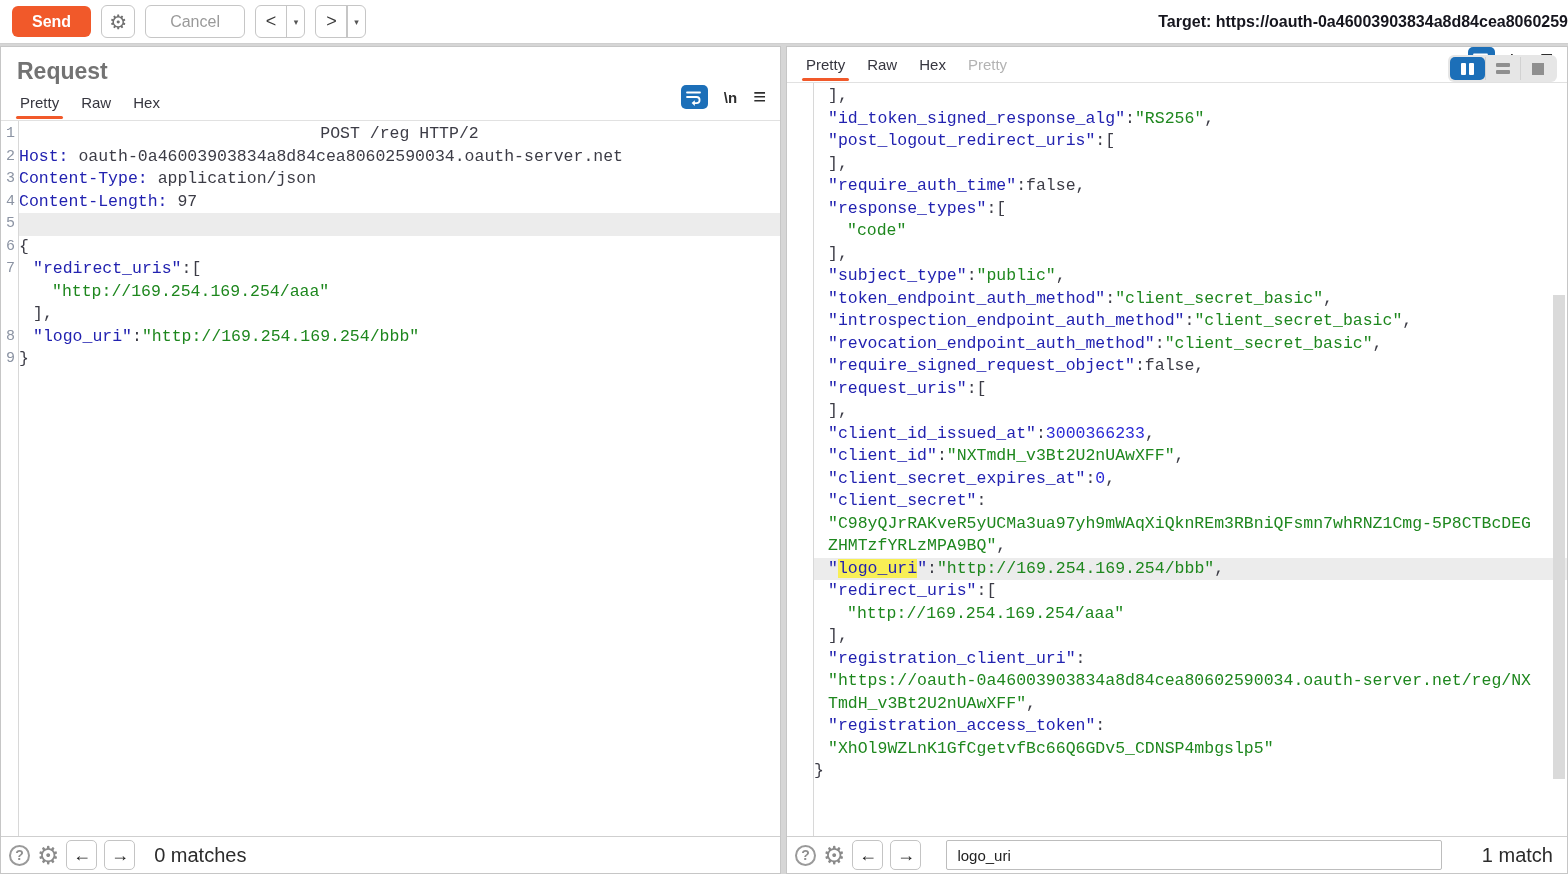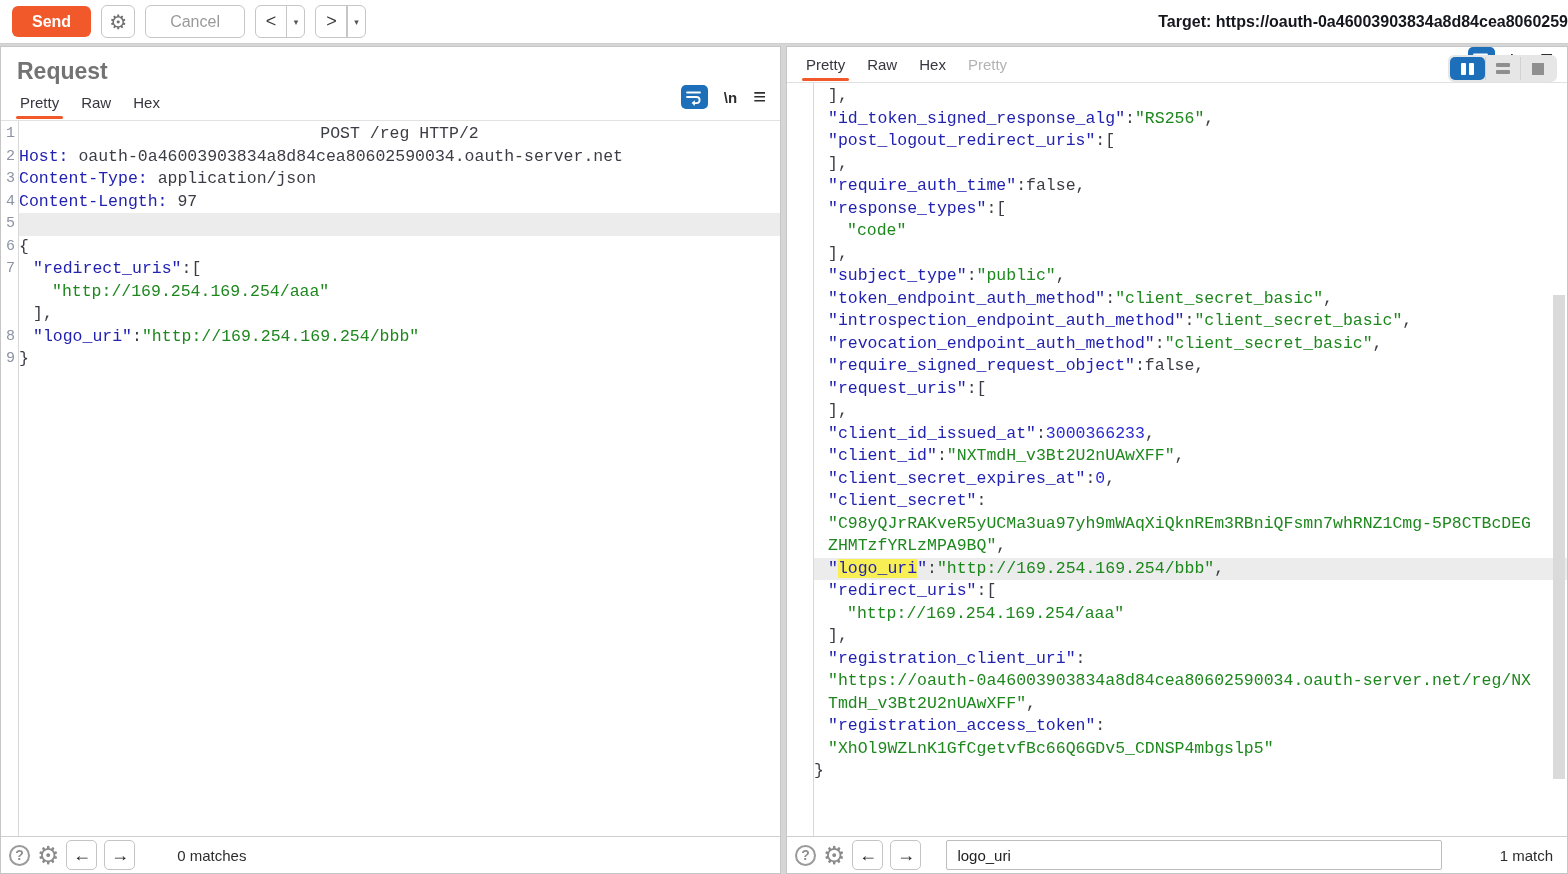--- a/index.html
+++ b/index.html
@@ -91,21 +91,21 @@
                color:#8f8f8f; font-weight:bold; font-size:14px; display:flex;
                align-items:center; justify-content:center; flex:none; }
   .gear-icon2 { font-size:25px; color:#8a8a8a; line-height:1; flex:none; }
   .nav-btn { width:31px; height:30px; border:1px solid #c4c4c4; border-radius:5px;
              background:#fff; display:flex; align-items:center; justify-content:center;
              font-size:18px; color:#1c1c1c; flex:none; }
   .search-input { flex:1; height:30px; border:1px solid #bdbdbd; border-radius:2px;
                   padding:0 10px; font-size:15px; color:#222; margin-left:18px;
                   font-family:"Liberation Sans", sans-serif; outline:none; }
   .search-input::placeholder { font-style:italic; color:#9a9a9a; }
-  .matches { width:104px; text-align:right; font-size:15px; color:#2c2c2c;
+  .matches { width:104px; text-align:right; font-size:20px; color:#2c2c2c;
              white-space:nowrap; flex:none; }
 </style>
 </head>
 <body>
 
 <div class="toolbar">
   <button class="send-btn">Send</button>
   <div class="tool-btn">
     <span class="gear-glyph">⚙</span>
   </div>

